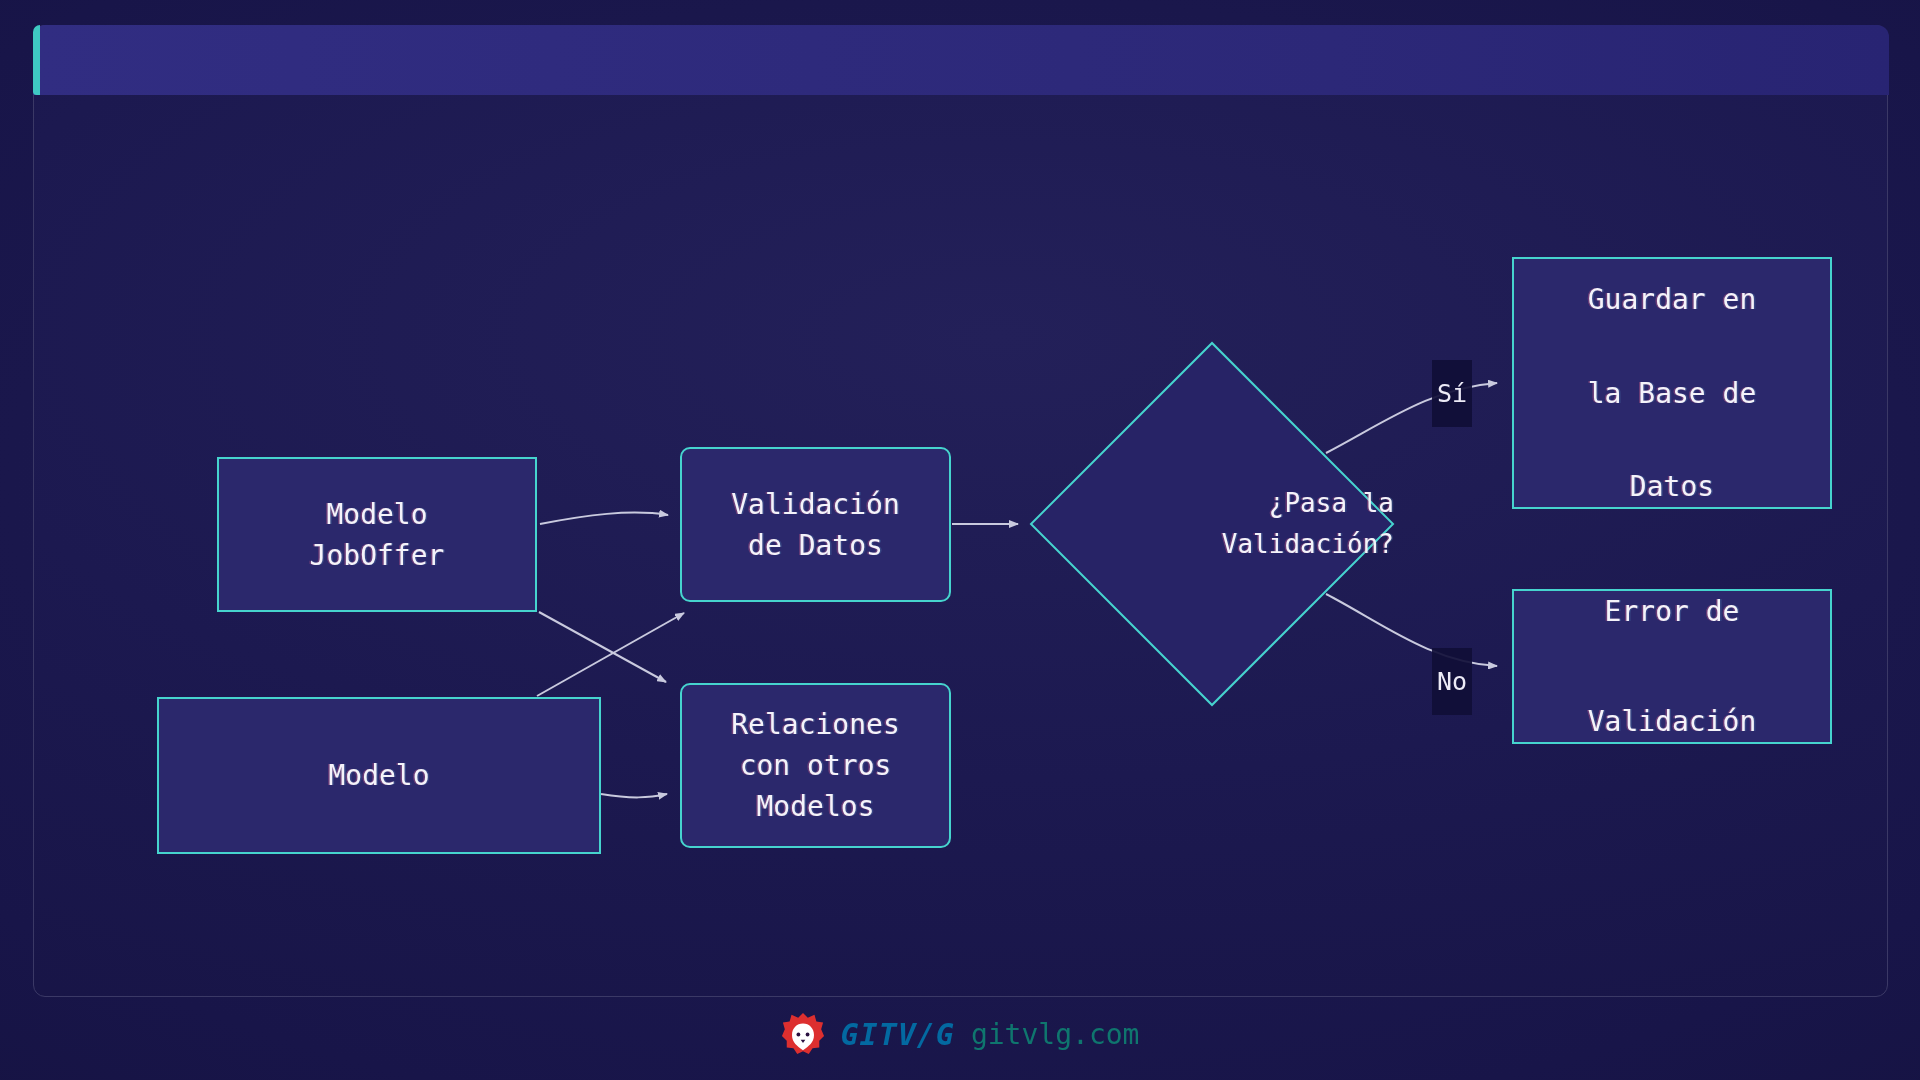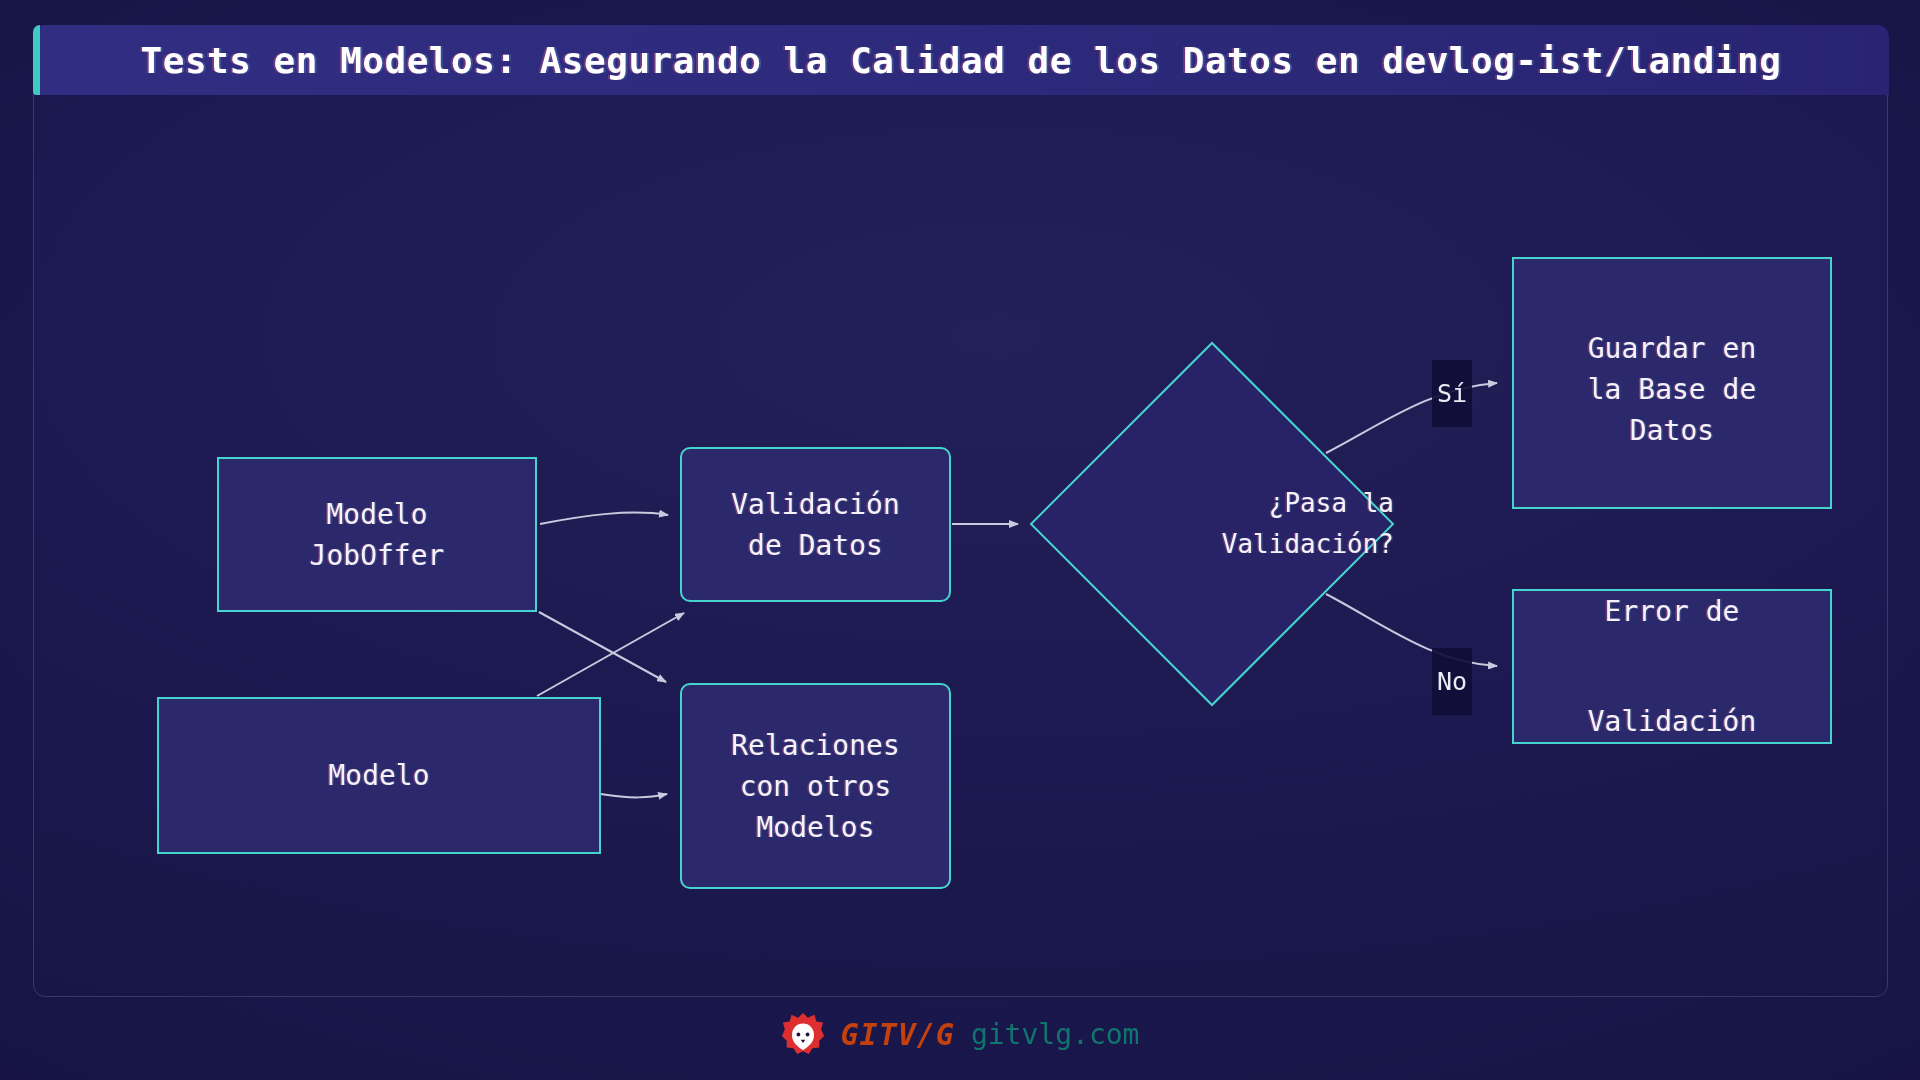--- a/index.html
+++ b/index.html
@@ -29,25 +29,25 @@
     font-size:36px; font-weight:bold; letter-spacing:.5px; color:#ffffff; white-space:nowrap;
   }
   .edges{ position:absolute; inset:0; width:1920px; height:1080px; pointer-events:none; }
   .node{
     position:absolute; display:flex; flex-direction:column; align-items:center; justify-content:center;
     background:#2b286c; border:2px solid #46d4ce;
     font-size:28px; line-height:41px; color:#f4f3fa; text-align:center;
     text-shadow:-1.5px 0 0 rgba(255,110,145,.30), 1.5px 0 0 rgba(120,225,255,.16);
   }
   .node.rounded{ border-radius:10px; }
-  .node.top-align{ justify-content:center; padding-top:12px; }
+  .node.top-align{ justify-content:space-between; padding-top:20px; }
   .n-joboffer  { left:183px;  top:431px; width:320px; height:155px; }
   .n-pipeline  { left:123px;  top:671px; width:444px; height:157px; }
   .n-validacion{ left:646px;  top:421px; width:271px; height:155px; }
-  .n-relaciones{ left:646px;  top:657px; width:271px; height:206px; }
+  .n-relaciones{ left:646px;  top:657px; width:271px; height:165px; }
   .n-guardar   { left:1478px; top:231px; width:320px; height:252px; }
   .n-error     { left:1478px; top:563px; width:320px; height:155px;justify-content:space-between; }
   .diamond-wrap{ position:absolute; left:996px; top:316px; width:364px; height:364px; }
   .diamond-shape{
     position:absolute; left:53px; top:53px; width:258px; height:258px;
     background:#272366; border:2px solid #46d4ce; transform:rotate(45deg);
   }
   .diamond-label{
     position:absolute; inset:0; display:flex; flex-direction:column;
     align-items:flex-end; justify-content:center;
@@ -57,32 +57,31 @@
   .edge-badge{
     position:absolute; background:rgba(16,14,55,.92); color:#eceaf6;
     font-size:25px; line-height:33px; padding:17px 5px;
   }
   .badge-si{ left:1398px; top:334px; }
   .badge-no{ left:1398px; top:622px; }
   .footer{
     position:absolute; left:0; top:1004px; width:1920px; height:60px;
     display:flex; align-items:center; justify-content:center; gap:16px;
   }
-  .brand{ font-size:30px; font-weight:bold; font-style:italic; color:#c2410c; letter-spacing:1px; }
+  .brand{ font-size:30px; font-weight:bold; font-style:italic; color:#0369a1; letter-spacing:1px; }
   .site { font-size:28px; color:#0f766e; }
   .lion { width:44px; height:44px; }
 </style>
 </head>
 <body>
 
 <div class="card">
 
   <header class="titlebar">
     <span class="accent"></span>
-    <h1 class="title glitch">Tests en Modelos: Asegurando la Calidad de los Datos en devlog-ist/landing</h1>
   </header>
 
   <svg class="edges" viewBox="0 0 1920 1080">
     <defs>
       <marker id="ah" viewBox="0 0 10 8" refX="9" refY="4" markerWidth="10" markerHeight="8" markerUnits="userSpaceOnUse" orient="auto">
         <path d="M0,0 L10,4 L0,8 Z" fill="#c9cade"></path>
       </marker>
     </defs>
     <g fill="none" stroke="#c9cade" stroke-width="2">
       <path d="M506,498 C552,489 596,483 634,489" marker-end="url(#ah)"></path>

